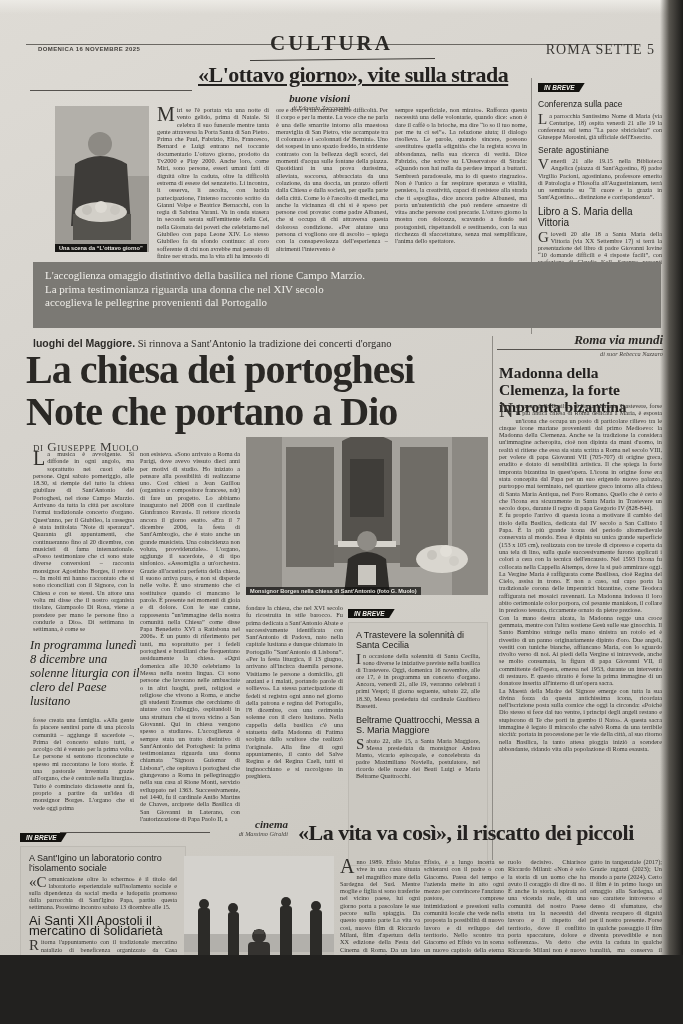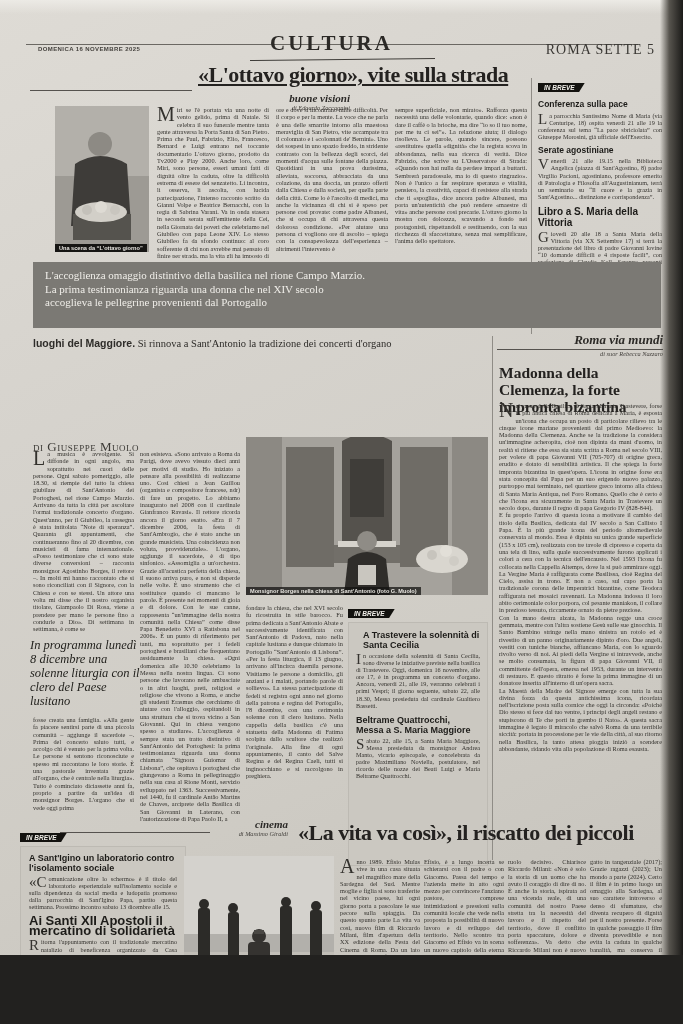--- a/index.html
+++ b/index.html
@@ -18,21 +18,21 @@
   .hdr-right{font-size:14px;letter-spacing:1px;color:#3a3834;}
   
   .body-col{font-size:6.3px;line-height:7.3px;text-align:justify;overflow:hidden;color:#33312d;}
   .dc::first-letter{float:left;font-size:20px;line-height:15px;padding:1px 2px 0 0;}
   .dcs::first-letter{float:left;font-size:15px;line-height:12px;padding:1px 2px 0 0;}
   .caption-strip{position:absolute;left:0;bottom:0;background:#161513;color:#e8e6e1;
     font-family:"Liberation Sans",sans-serif;font-size:5.6px;font-weight:bold;padding:1px 4px;}
   .inbreve-label{background:#13120f;color:#f1efe9;font-family:"Liberation Sans",sans-serif;
     font-style:italic;font-weight:bold;font-size:6.5px;padding:1px 10px 1px 6px;display:inline-block;
     clip-path:polygon(0 0,100% 0,88% 100%,0 100%);}
-  .brief-title{font-family:"Liberation Sans",sans-serif;font-weight:bold;font-size:8.5px;line-height:9.5px;color:#1d1c19;margin:6px 0 2px 0;}
+  .brief-title{font-family:"Liberation Sans",sans-serif;font-weight:normal;font-size:8.5px;line-height:9.5px;color:#1d1c19;margin:6px 0 2px 0;}
   .brief-body{font-size:6.2px;line-height:7.1px;text-align:justify;color:#35332f;}
   .graybox{background:#cbc8c1;box-shadow:0 0 0 1px #bdbab3 inset;}
   .kicker-it{font-style:italic;font-weight:bold;font-size:11px;color:#2b2927;}
   .kicker-by{font-style:italic;font-size:6.3px;color:#45423e;}
   .photo{background:#a8a5a0;overflow:hidden;}
   .pullquote{font-style:italic;font-size:12.5px;line-height:14px;color:#24231f;}
   .byline-sc{font-variant:small-caps;font-size:13px;letter-spacing:.5px;color:#3c3a36;}
 </style>
 </head>
 <body>
@@ -83,20 +83,24 @@
     <div class="brief-title" style="font-size:10px;line-height:11px;">Libro a S. Maria della Vittoria</div>
     <div class="brief-body dcs">Giovedì 20 alle 18 a Santa Maria della Vittoria (via XX Settembre 17) si terrà la presentazione del libro di padre Giovanni Iovine “10 domande difficili e 4 risposte facili”, con prefazione di Claudia Koll. Saranno presenti l'autore e Claudia Koll.</div>
   </div>
 
   <div class="abs" style="left:33px;top:262px;width:628px;height:66px;background:#7b7974;">
     <div style="padding:7px 0 0 12px;width:320px;font-size:11px;line-height:13.5px;color:#f0eee9;">L'accoglienza omaggio distintivo della basilica nel rione Campo Marzio. La prima testimonianza riguarda una donna che nel XIV secolo accoglieva le pellegrine provenienti dal Portogallo</div>
   </div>
 
   <div class="abs" style="left:33px;top:337px;width:456px;font-size:10.5px;">
     <span style="font-family:'Liberation Sans',sans-serif;font-weight:bold;">luoghi del Maggiore.</span><span> Si rinnova a Sant'Antonio la tradizione dei concerti d'organo</span>
+  </div>
+  <div class="abs" style="left:26px;top:349px;width:470px;font-size:40px;line-height:42px;font-weight:bold;letter-spacing:-1px;color:#2a2825;">
+    <div>La chiesa dei portoghesi</div>
+    <div>Note che portano a Dio</div>
   </div>
 
   <div class="abs rule-v" style="left:492px;top:336px;height:524px;"></div>
   <div class="abs" style="left:497px;top:332px;width:166px;text-align:right;font-style:italic;font-size:13px;font-weight:bold;color:#2c2a27;border-bottom:1px solid #55524e;padding-bottom:1px;">Roma via mundi</div>
   <div class="abs kicker-by" style="left:497px;top:350px;width:166px;text-align:right;">di suor Rebecca Nazzaro</div>
   <div class="abs" style="left:499px;top:364px;width:168px;font-size:15.5px;line-height:17px;font-weight:bold;color:#242220;">Madonna della Clemenza, la forte impronta bizantina</div>
   <div class="abs" style="left:499px;top:402px;width:163px;height:456px;overflow:hidden;">
     <div class="body-col dc">Nel cuore della Basilica di Santa Maria in Trastevere, forse la più antica chiesa di Roma dedicata a Maria, è esposta un'icona che occupa un posto di particolare rilievo tra le cinque icone mariane provenienti dal primo Medioevo: la Madonna della Clemenza. Anche se la tradizione la considera un'immagine acheropita, cioè non dipinta da mani d'uomo, in realtà si ritiene che essa sia stata scritta a Roma nel secolo VIII, per volere di papa Giovanni VII (705-707) di origine greca, erudito e dotato di sensibilità artistica. Il che spiega la forte impronta bizantina in quest'opera. L'icona in origine forse era stata concepita dal Papa per un suo erigendo nuovo palazzo, purtroppo mai terminato, nel quartiere greco intorno alla chiesa di Santa Maria Antiqua, nel Foro Romano. Quello che è certo è che l'icona era sicuramente in Santa Maria in Trastevere un secolo dopo, durante il regno di papa Gregorio IV (828-844).</div>
     <div class="body-col">E fu proprio l'arrivo di questa icona a motivare il cambio del titolo della Basilica, dedicata dal IV secolo a San Callisto I Papa. È la più grande icona del periodo altomedievale conservata al mondo. Essa è dipinta su unica grande superficie (153 x 105 cm), realizzata con tre tavole di cipresso e coperta da una tela di lino, sulla quale successivamente furono applicati i colori a cera con la tecnica dell'encausto. Nel 1593 l'icona fu collocata nella Cappella Altemps, dove la si può ammirare oggi. La Vergine Maria è raffigurata come Basilissa, cioè Regina del Cielo, assisa in trono. E non a caso, sul capo porta la tradizionale corona delle imperatrici bizantine, come Teodora raffigurata nei mosaici ravennati. La Madonna indossa il loro abito cerimoniale color porpora, col pesante maniakon, il collare in prezioso tessuto, riccamente ornato da pietre preziose.</div>
     <div class="body-col">Con la mano destra alzata, la Madonna regge una croce gemmata, mentre con l'altra sostiene Gesù sulle sue ginocchia. Il Santo Bambino stringe nella mano sinistra un rotolo ed è rivestito di un panno originariamente dipinto d'oro. Due angeli, vestiti con tuniche bianche, affiancano Maria, con lo sguardo rivolto verso di noi. Ai piedi della Vergine si intravvede, anche se molto consumata, la figura di papa Giovanni VII, il committente dell'opera, emersa nel 1953, durante un intervento di restauro. E questo ritratto è forse la prima immagine di un donatore inserita all'interno di un'opera sacra.</div>
@@ -130,21 +134,21 @@
       <rect x="112" y="128" width="18" height="20" fill="#c9c6bf"></rect>
     </svg>
     <div class="caption-strip" style="background:rgba(20,19,17,.75);">Monsignor Borges nella chiesa di Sant'Antonio (foto G. Muolo)</div>
   </div>
 
   <div class="abs body-col" style="left:246px;top:604px;width:97px;height:256px;">fondare la chiesa, che nel XVI secolo fu ricostruita in stile barocco. Fu prima dedicata a Sant'Antonio Abate e successivamente identificata con Sant'Antonio di Padova, nato nella capitale lusitana e dunque chiamato in Portogallo “Sant'Antonio di Lisbona”. «Per la festa liturgica, il 13 giugno, arrivano all'incirca duemila persone. Visitiamo le persone a domicilio, gli anziani e i malati, portando parole di sollievo». La stessa partecipazione di fedeli si registra ogni anno nel giorno della patrona e regina del Portogallo, l'8 dicembre, con una cerimonia solenne con il clero lusitano. Nella cappella della basilica c'è una statuetta della Madonna di Fatima scolpita dallo scultore che realizzò l'originale. Alla fine di ogni appuntamento, il canto del Salve Regina e del Regina Caeli, tutti si inginocchiano e si raccolgono in preghiera.</div>
 
   <div class="abs" style="left:348px;top:602px;width:140px;">
     <span class="inbreve-label">IN BREVE</span>
     <div class="graybox" style="margin-top:2px;padding:6px 8px;height:232px;overflow:hidden;">
-      <div class="brief-title" style="font-size:9px;line-height:10px;margin-top:2px;margin-left:7px;">A Trastevere la solennità di Santa Cecilia</div>
+      <div class="brief-title" style="font-size:9px;line-height:10px;margin-top:2px;">A Trastevere la solennità di Santa Cecilia</div>
       <div class="brief-body dcs">In occasione della solennità di Santa Cecilia, sono diverse le iniziative previste nella basilica di Trastevere. Oggi, domenica 16 novembre, alle ore 17, è in programma un concerto d'organo. Ancora, venerdì 21, alle 19, verranno celebrati i primi Vespri; il giorno seguente, sabato 22, alle 18.30, Messa presieduta dal cardinale Gualtiero Bassetti.</div>
       <div class="brief-title" style="font-size:9px;line-height:10px;">Beltrame Quattrocchi, Messa a S. Maria Maggiore</div>
       <div class="brief-body dcs">Sabato 22, alle 15, a Santa Maria Maggiore, Messa presieduta da monsignor Andrea Manto, vicario episcopale, e concelebrata da padre Maximiliano Noviella, postulatore, nel ricordo delle nozze dei Beati Luigi e Maria Beltrame Quattrocchi.</div>
     </div>
   </div>
 
   <div class="abs" style="left:20px;top:826px;width:166px;">
     <span class="inbreve-label">IN BREVE</span>
     <div class="graybox" style="margin-top:2px;padding:7px 9px;height:168px;overflow:hidden;">
       <div class="brief-title" style="font-size:9px;line-height:10px;margin-top:0;">A Sant'Igino un laboratorio contro l'isolamento sociale</div>

